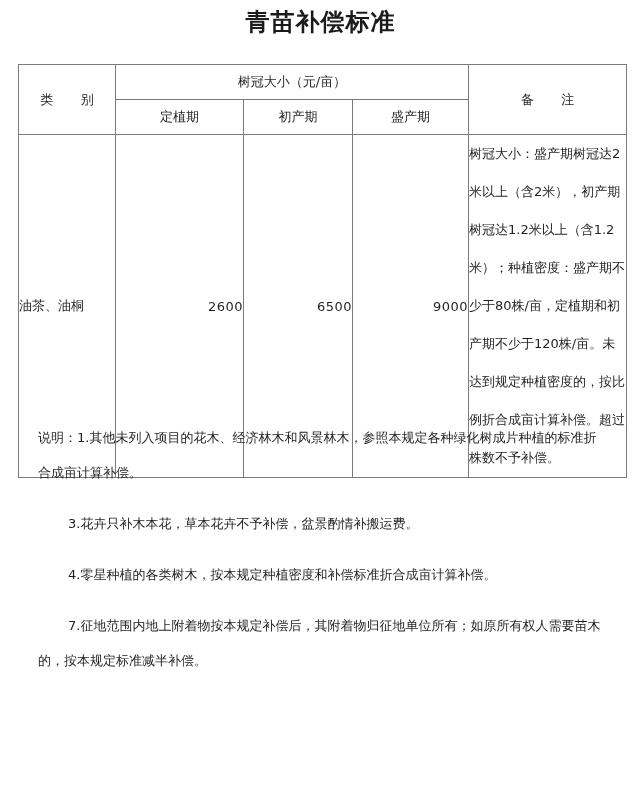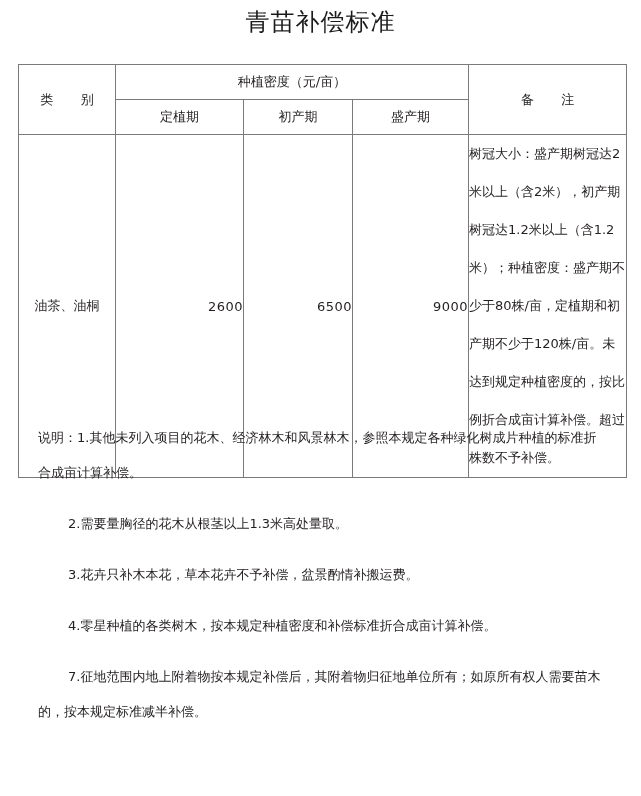--- a/index.html
+++ b/index.html
@@ -24,21 +24,21 @@
   }
 
   
   .doc-title {
     position: absolute;
     top: 6px;
     left: 0;
     width: 641px;
     text-align: center;
     font-size: 24px;
-    font-weight: normal;
+    font-weight: bold;
     letter-spacing: 1px;
     color: #1b1b1b;
     line-height: 32px;
   }
 
   
   .comp-table {
     position: absolute;
     left: 18px;
     top: 64px;
@@ -73,21 +73,20 @@
   .wide-space {
     letter-spacing: 0.55em;
     padding-left: 0.55em;
   }
 
   .body-row td {
     height: 253px;
     vertical-align: middle;
   }
   .cell-center {
-    text-align: center;
     font-size: 13px;
   }
   .cell-num {
     text-align: right;
     font-size: 12.5px;
     letter-spacing: 0.5px;
   }
   .cell-remark {
     vertical-align: top;
     text-align: left;
@@ -128,21 +127,21 @@
       <col class="col-p1">
       <col class="col-p2">
       <col class="col-p3">
       <col class="col-remark">
     </colgroup>
     <thead>
       <tr>
         <th class="hdr-cell hdr-tall" rowspan="2">
           <span class="wide-space">类　别</span>
         </th>
-        <th class="hdr-cell" colspan="3">种植密度（元/亩）</th>
+        <th class="hdr-cell" colspan="3">树冠大小（元/亩）</th>
         <th class="hdr-cell hdr-tall" rowspan="2">
           <span class="wide-space">备　注</span>
         </th>
       </tr>
       <tr>
         <th class="hdr-cell">定植期</th>
         <th class="hdr-cell">初产期</th>
         <th class="hdr-cell">盛产期</th>
       </tr>
     </thead>
@@ -152,19 +151,18 @@
         <td class="cell-num">2600</td>
         <td class="cell-num">6500</td>
         <td class="cell-num">9000</td>
         <td class="cell-remark">树冠大小：盛产期树冠达2米以上（含2米），初产期树冠达1.2米以上（含1.2米）；种植密度：盛产期不少于80株/亩，定植期和初产期不少于120株/亩。未达到规定种植密度的，按比例折合成亩计算补偿。超过株数不予补偿。</td>
       </tr>
     </tbody>
   </table>
 
   <div class="notes">
     <p class="note-item">说明：1.其他未列入项目的花木、经济林木和风景林木，参照本规定各种绿化树成片种植的标准折合成亩计算补偿。</p>
-    <p class="note-item note-indent">2.需要量胸径的花木从根茎以上1.3米高处量取。</p>
     <p class="note-item note-indent">3.花卉只补木本花，草本花卉不予补偿，盆景酌情补搬运费。</p>
     <p class="note-item note-indent">4.零星种植的各类树木，按本规定种植密度和补偿标准折合成亩计算补偿。</p>
     <p class="note-item note-indent">7.征地范围内地上附着物按本规定补偿后，其附着物归征地单位所有；如原所有权人需要苗木的，按本规定标准减半补偿。</p>
   </div>
 
 </div>
 
 </body></html>

